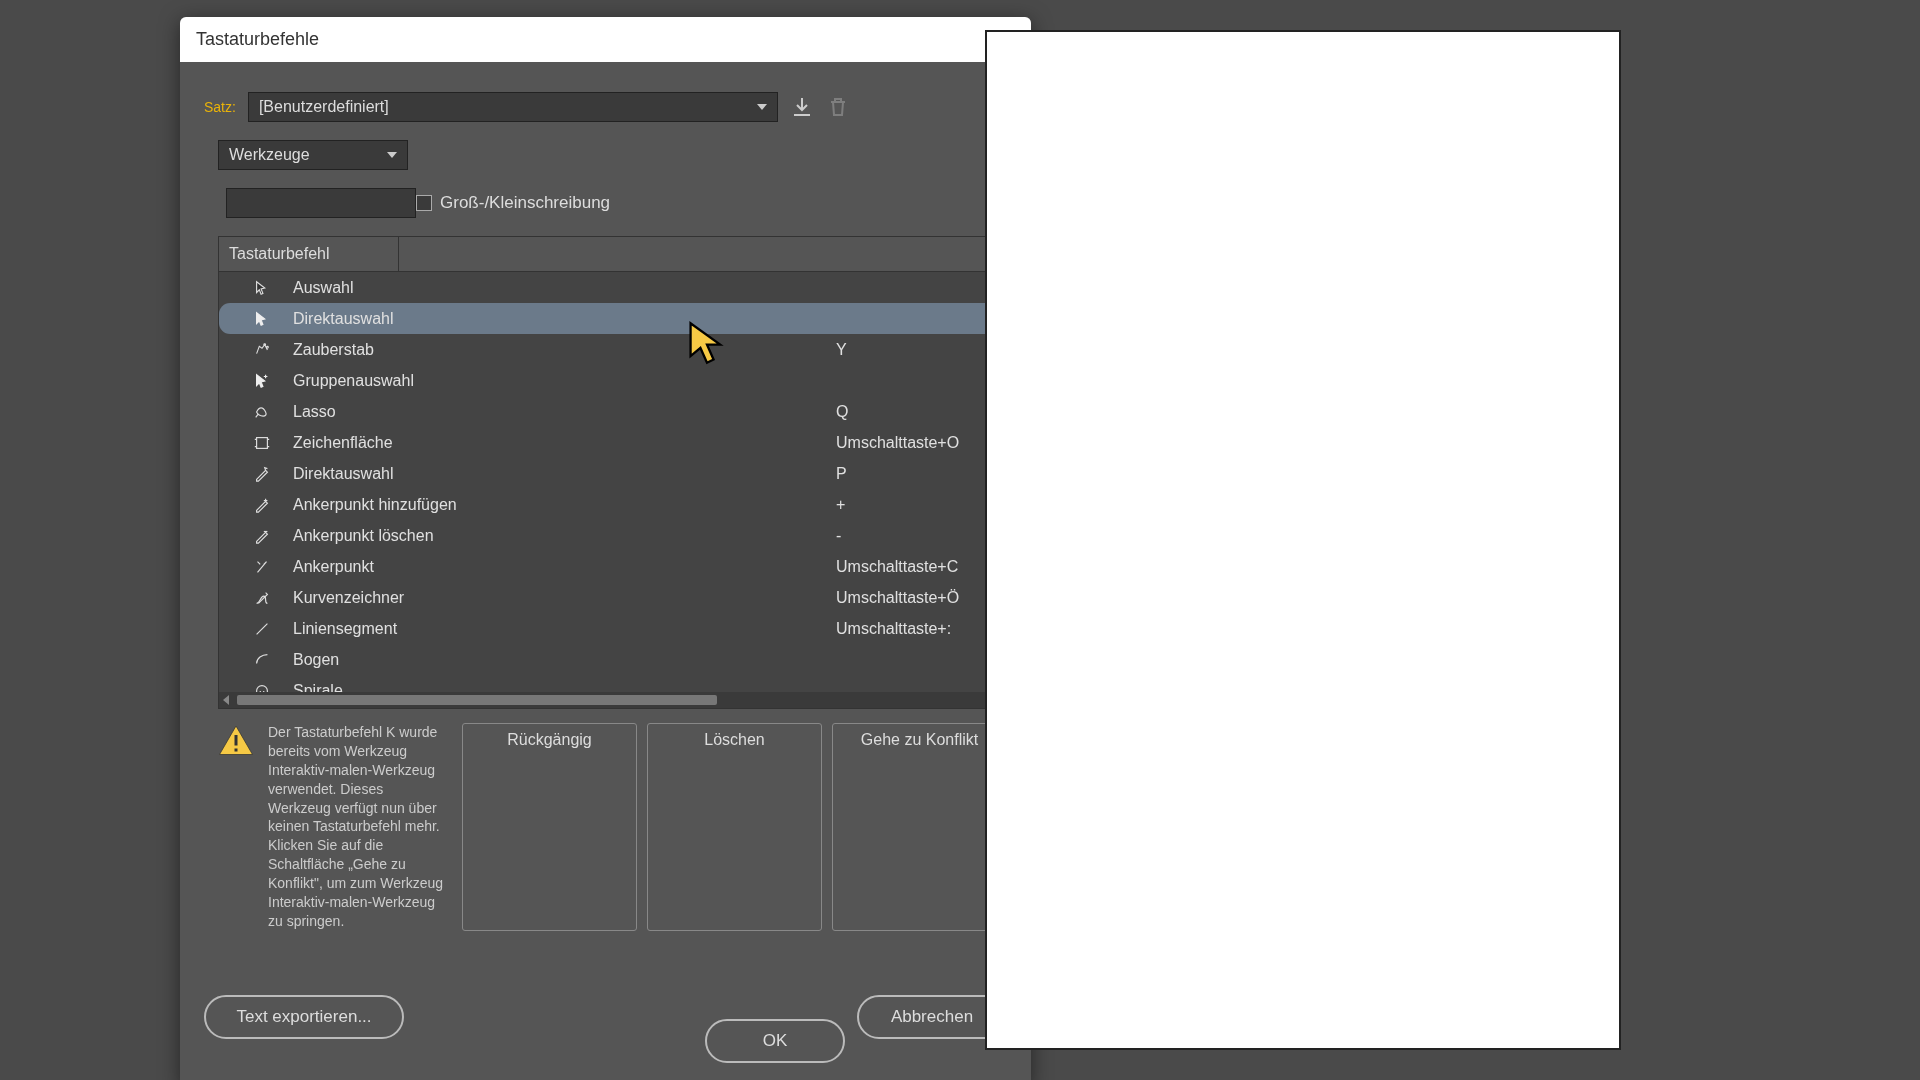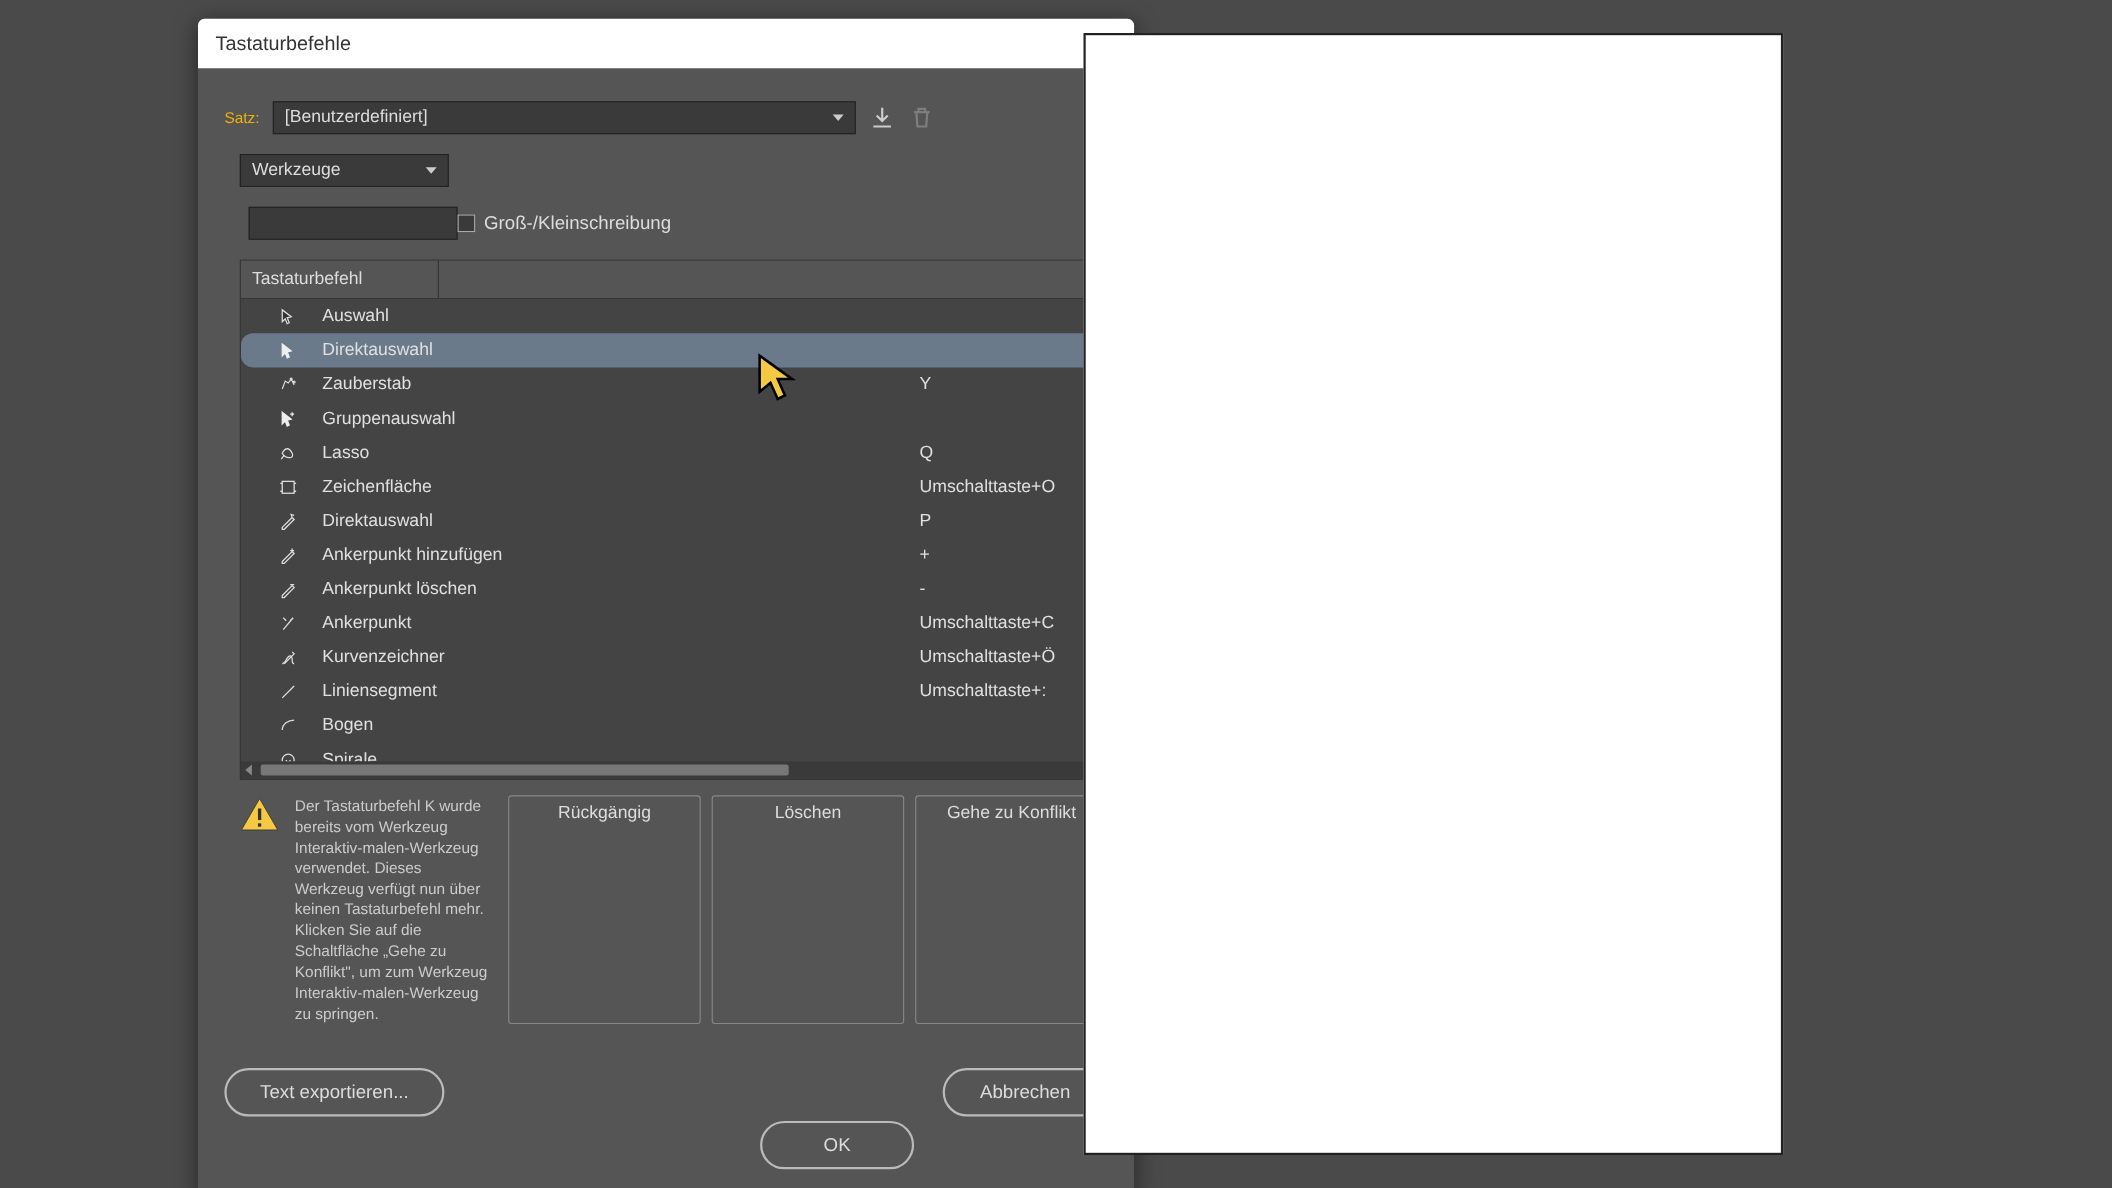--- a/index.html
+++ b/index.html
@@ -90,21 +90,21 @@
   .hscroll{height:16px;background:#3a3a3a;display:flex;align-items:center;padding:0 4px;gap:4px;}
   .hscroll .tri2{width:0;height:0;border-top:5px solid transparent;border-bottom:5px solid transparent;}
   .hscroll .lft{border-right:6px solid #888;}
   .hscroll .rgt{border-left:6px solid #888;margin-left:auto;}
   .hscroll .hthumb{height:10px;background:#777;border-radius:2px;width:480px;margin-left:4px;}
   .warn-area{display:flex;gap:14px;margin-top:14px;margin-left:14px;}
   .warn-icon{width:36px;height:36px;flex-shrink:0;}
   .warn-text{color:#ccc;font-size:14px;line-height:1.35;width:380px;}
   .side-btns{display:flex;flex-direction:row;gap:10px;margin-left:auto;}
   .btn{background:#555;border:1px solid #888;color:#ddd;font-size:16px;padding:7px 0;width:175px;text-align:center;border-radius:3px;}
-  .footer{display:flex;align-items:flex-start;margin-top:40px;gap:26px;}
+  .footer{display:flex;align-items:center;margin-top:40px;gap:12px;}
   .pill{border:2px solid #bbb;border-radius:22px;color:#ddd;font-size:17px;padding:10px 24px;background:transparent;}
   .pill.text-exp{width:200px;text-align:center;}
   .pill.ok{width:140px;text-align:center;margin-left:auto;margin-top:48px;}
   .pill.cancel{width:150px;text-align:center;}
   .canvas{
     position:absolute;left:985px;top:30px;width:636px;height:1020px;background:#fff;border:2px solid #222;
   }
   .cursor{
     position:absolute;left:686px;top:320px;width:42px;height:46px;pointer-events:none;z-index:100;
   }

